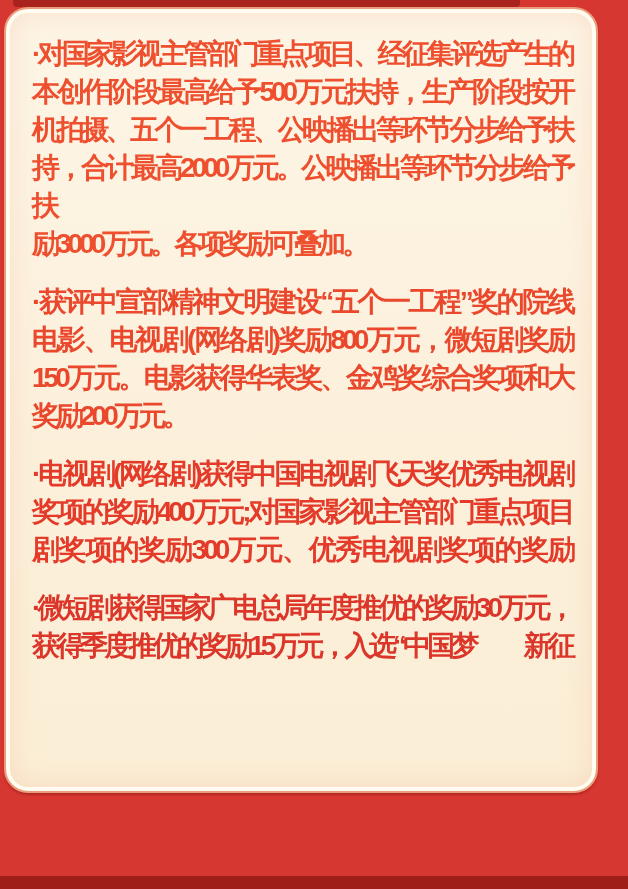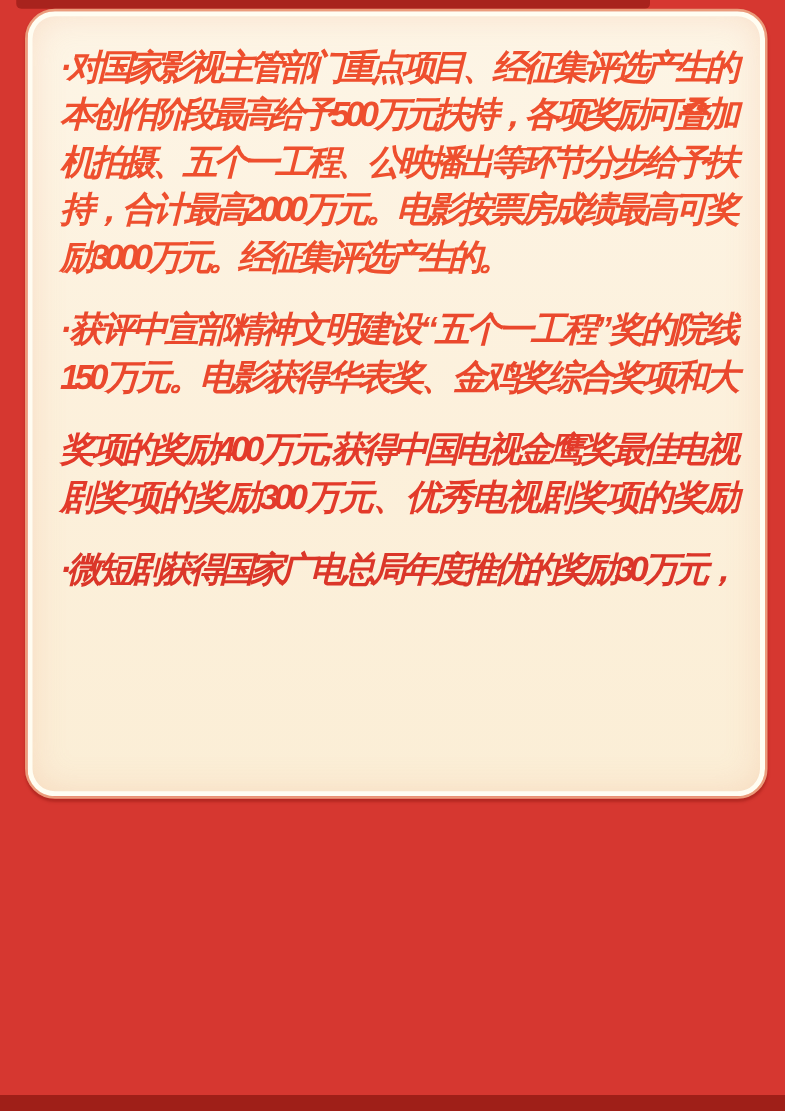--- a/index.html
+++ b/index.html
@@ -10,28 +10,27 @@
   }
   .top-band{
     position:absolute;left:13px;top:0;width:507px;height:7px;
     background:#a8231d;border-radius:0 0 4px 4px;z-index:1;
   }
   .bottom-band{
     position:absolute;left:0;bottom:0;width:628px;height:13px;
     background:#9f1f18;z-index:1;
   }
   .card{
-    position:absolute;left:20px;top:7px;width:594px;height:632px;
+    position:absolute;left:4px;top:7px;width:594px;height:786px;
     box-sizing:border-box;z-index:2;
     background:linear-gradient(180deg,#fdf5e6 0%,#fcf0db 55%,#fbeed6 100%);
     border:2px solid #eb9c7c;border-radius:24px;
     box-shadow:inset 0 0 0 4px #fffdf2, inset 0 0 30px rgba(240,160,120,.30),
                0 2px 2px rgba(120,15,10,.35);
     padding:26px 24px 0 26px;
-    font-style:italic;
   }
   .para{margin:0 0 20px 0;}
   .line{
     font-weight:700;
     font-size:28px;
     letter-spacing:-4px;
     line-height:38px;
     text-align:justify;
     text-align-last:justify;
     -moz-text-align-last:justify;
@@ -48,33 +47,37 @@
 </head>
 <body>
 
 <div class="top-band"></div>
 <div class="bottom-band"></div>
 
 <div class="card">
 
   <div class="para p1">
     <div class="line">·对国家影视主管部门重点项目、经征集评选产生的</div>
-    <div class="line">本创作阶段最高给予500万元扶持，各项奖励可叠加</div>
+    <div class="line">本创作阶段最高给予500万元扶持，生产阶段按开</div>
     <div class="line">机拍摄、五个一工程、公映播出等环节分步给予扶</div>
-    <div class="line">持，合计最高2000万元。电影按票房成绩最高可奖</div>
-    <div class="line last">励3000万元。经征集评选产生的。</div>
+    <div class="line">持，合计最高2000万元。公映播出等环节分步给予扶</div>
+    <div class="line last">励3000万元。各项奖励可叠加。</div>
   </div>
 
   <div class="para p2">
     <div class="line">·获评中宣部精神文明建设“五个一工程”奖的院线</div>
+    <div class="line">电影、电视剧(网络剧)奖励800万元，微短剧奖励</div>
     <div class="line">150万元。电影获得华表奖、金鸡奖综合奖项和大</div>
+    <div class="line last">奖励200万元。</div>
   </div>
 
   <div class="para p3">
-    <div class="line">奖项的奖励400万元;获得中国电视金鹰奖最佳电视</div>
+    <div class="line">·电视剧(网络剧)获得中国电视剧飞天奖优秀电视剧</div>
+    <div class="line">奖项的奖励400万元;对国家影视主管部门重点项目</div>
     <div class="line">剧奖项的奖励300万元、优秀电视剧奖项的奖励</div>
   </div>
 
   <div class="para p4">
     <div class="line">·微短剧获得国家广电总局年度推优的奖励30万元，</div>
+    <div class="line">获得季度推优的奖励15万元，入选“中国梦　　新征</div>
   </div>
 
 </div>
 
 </body></html>

